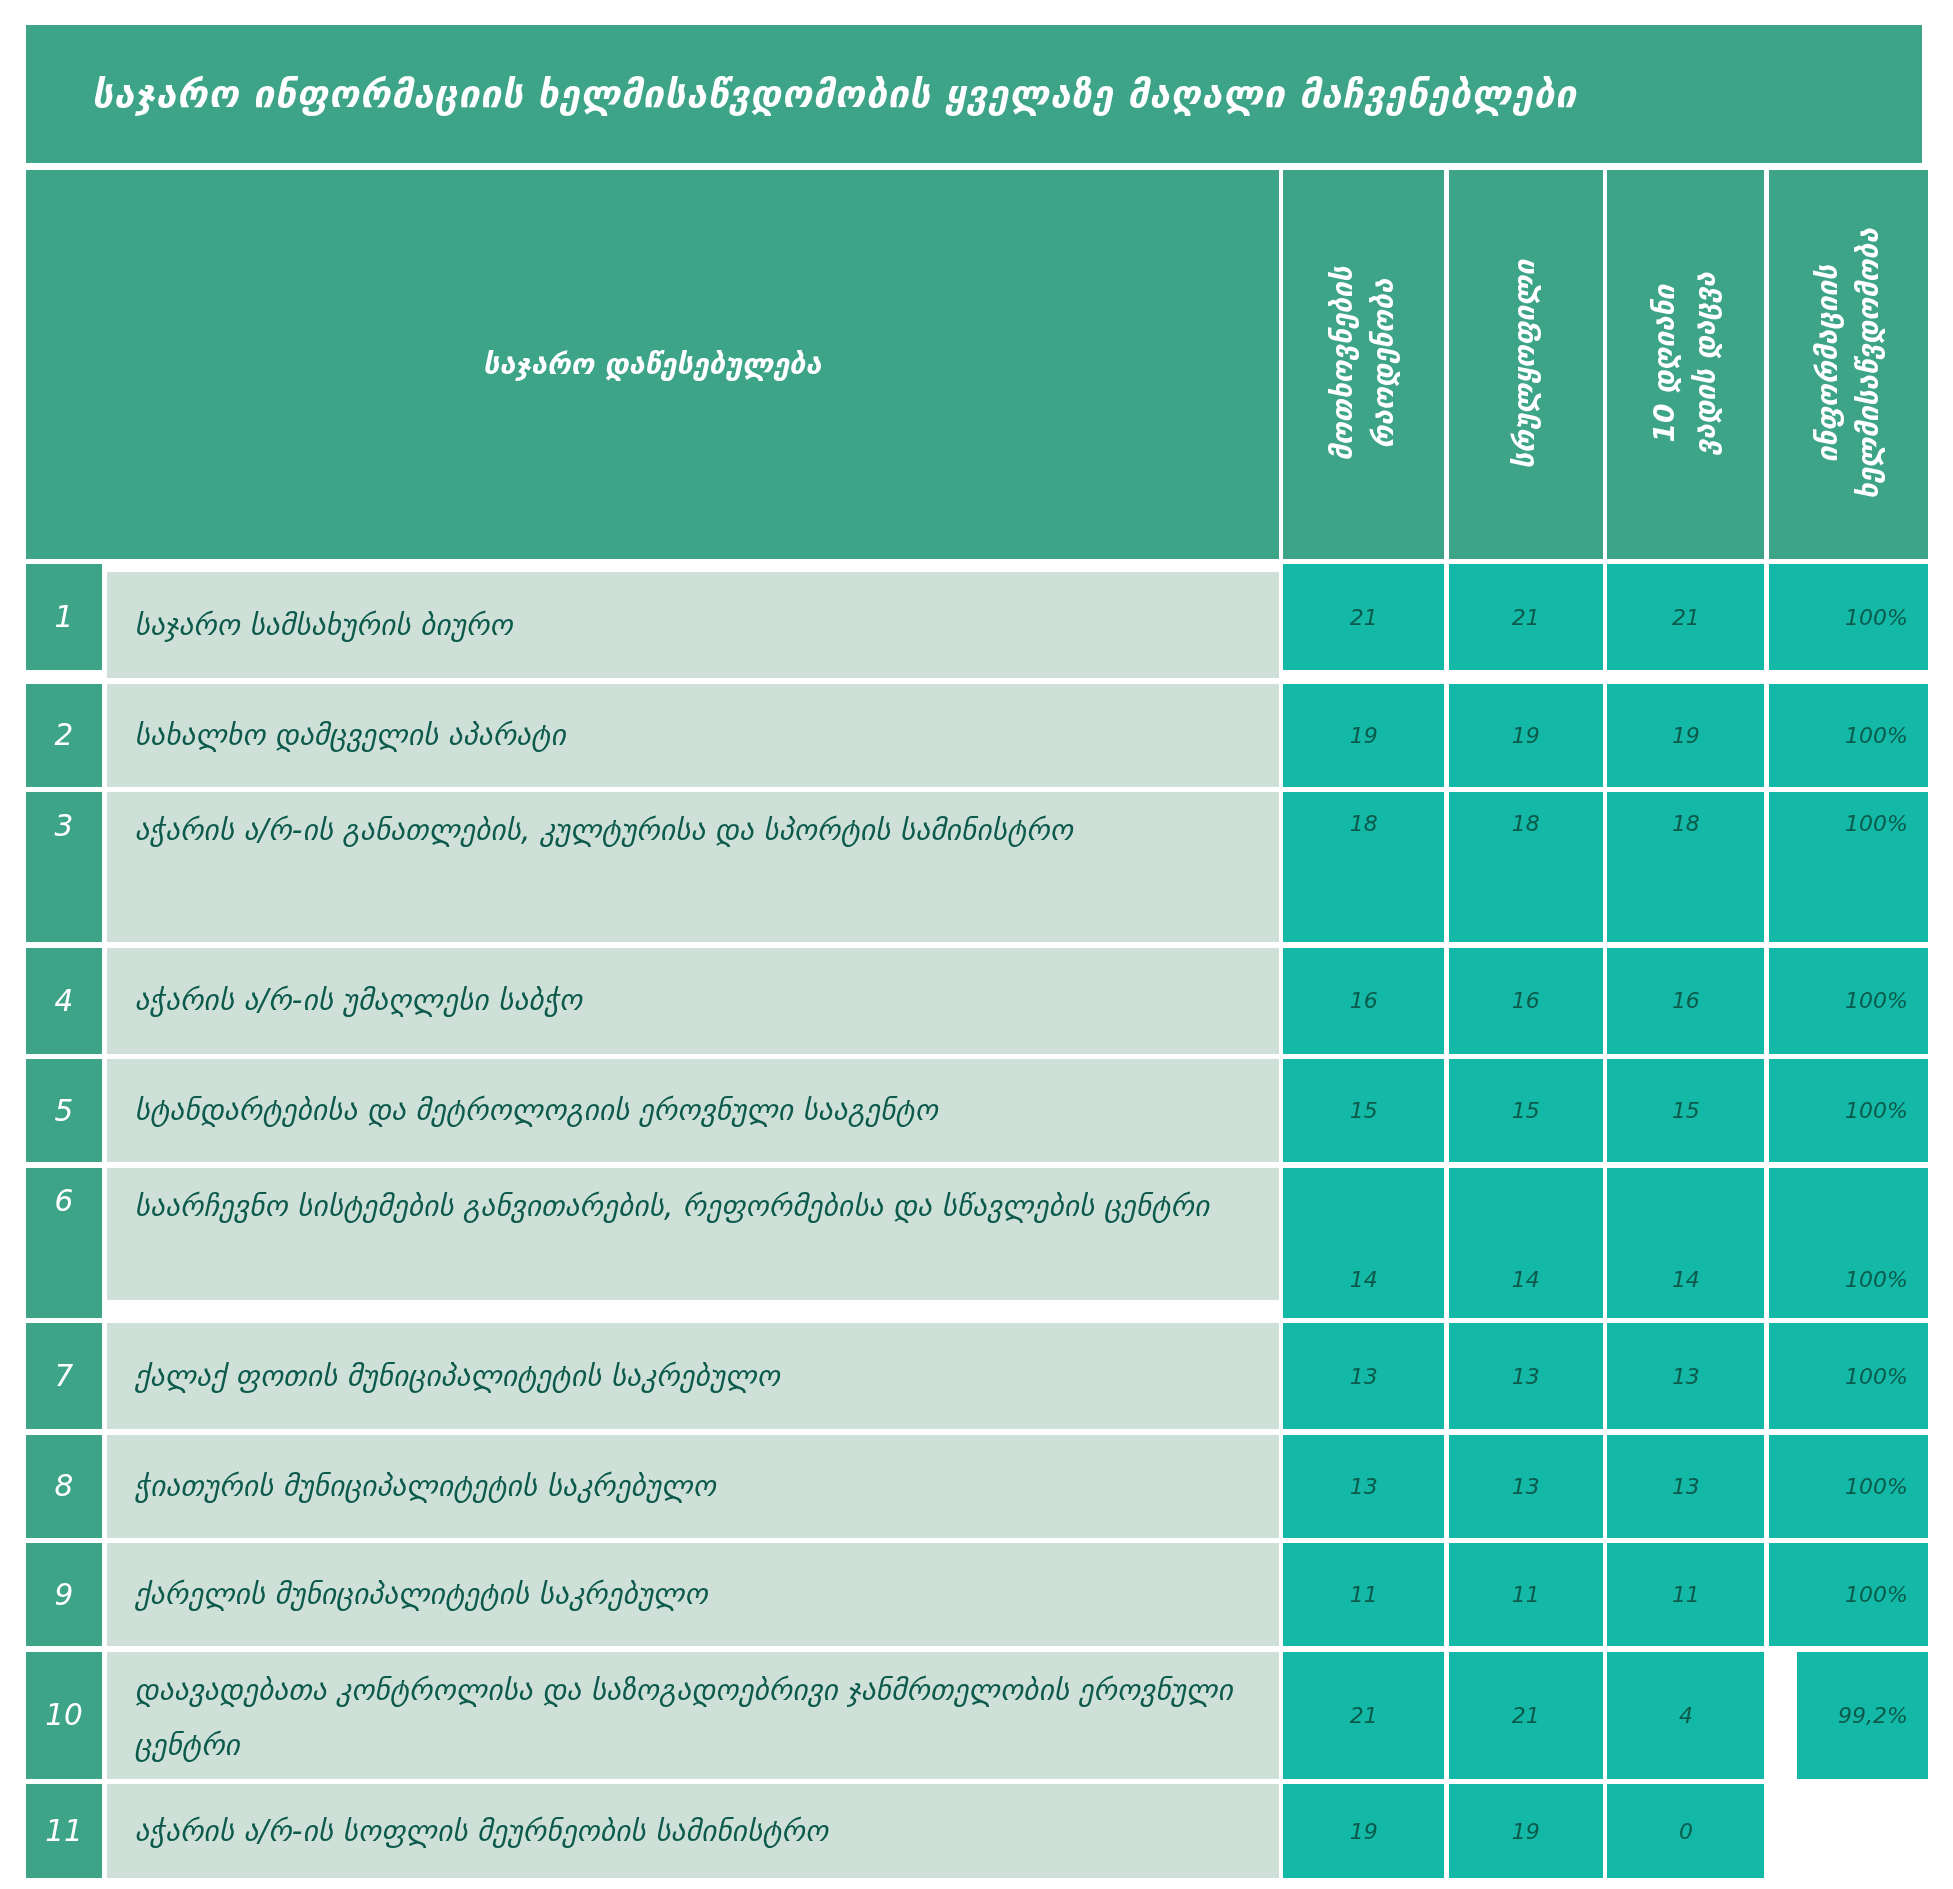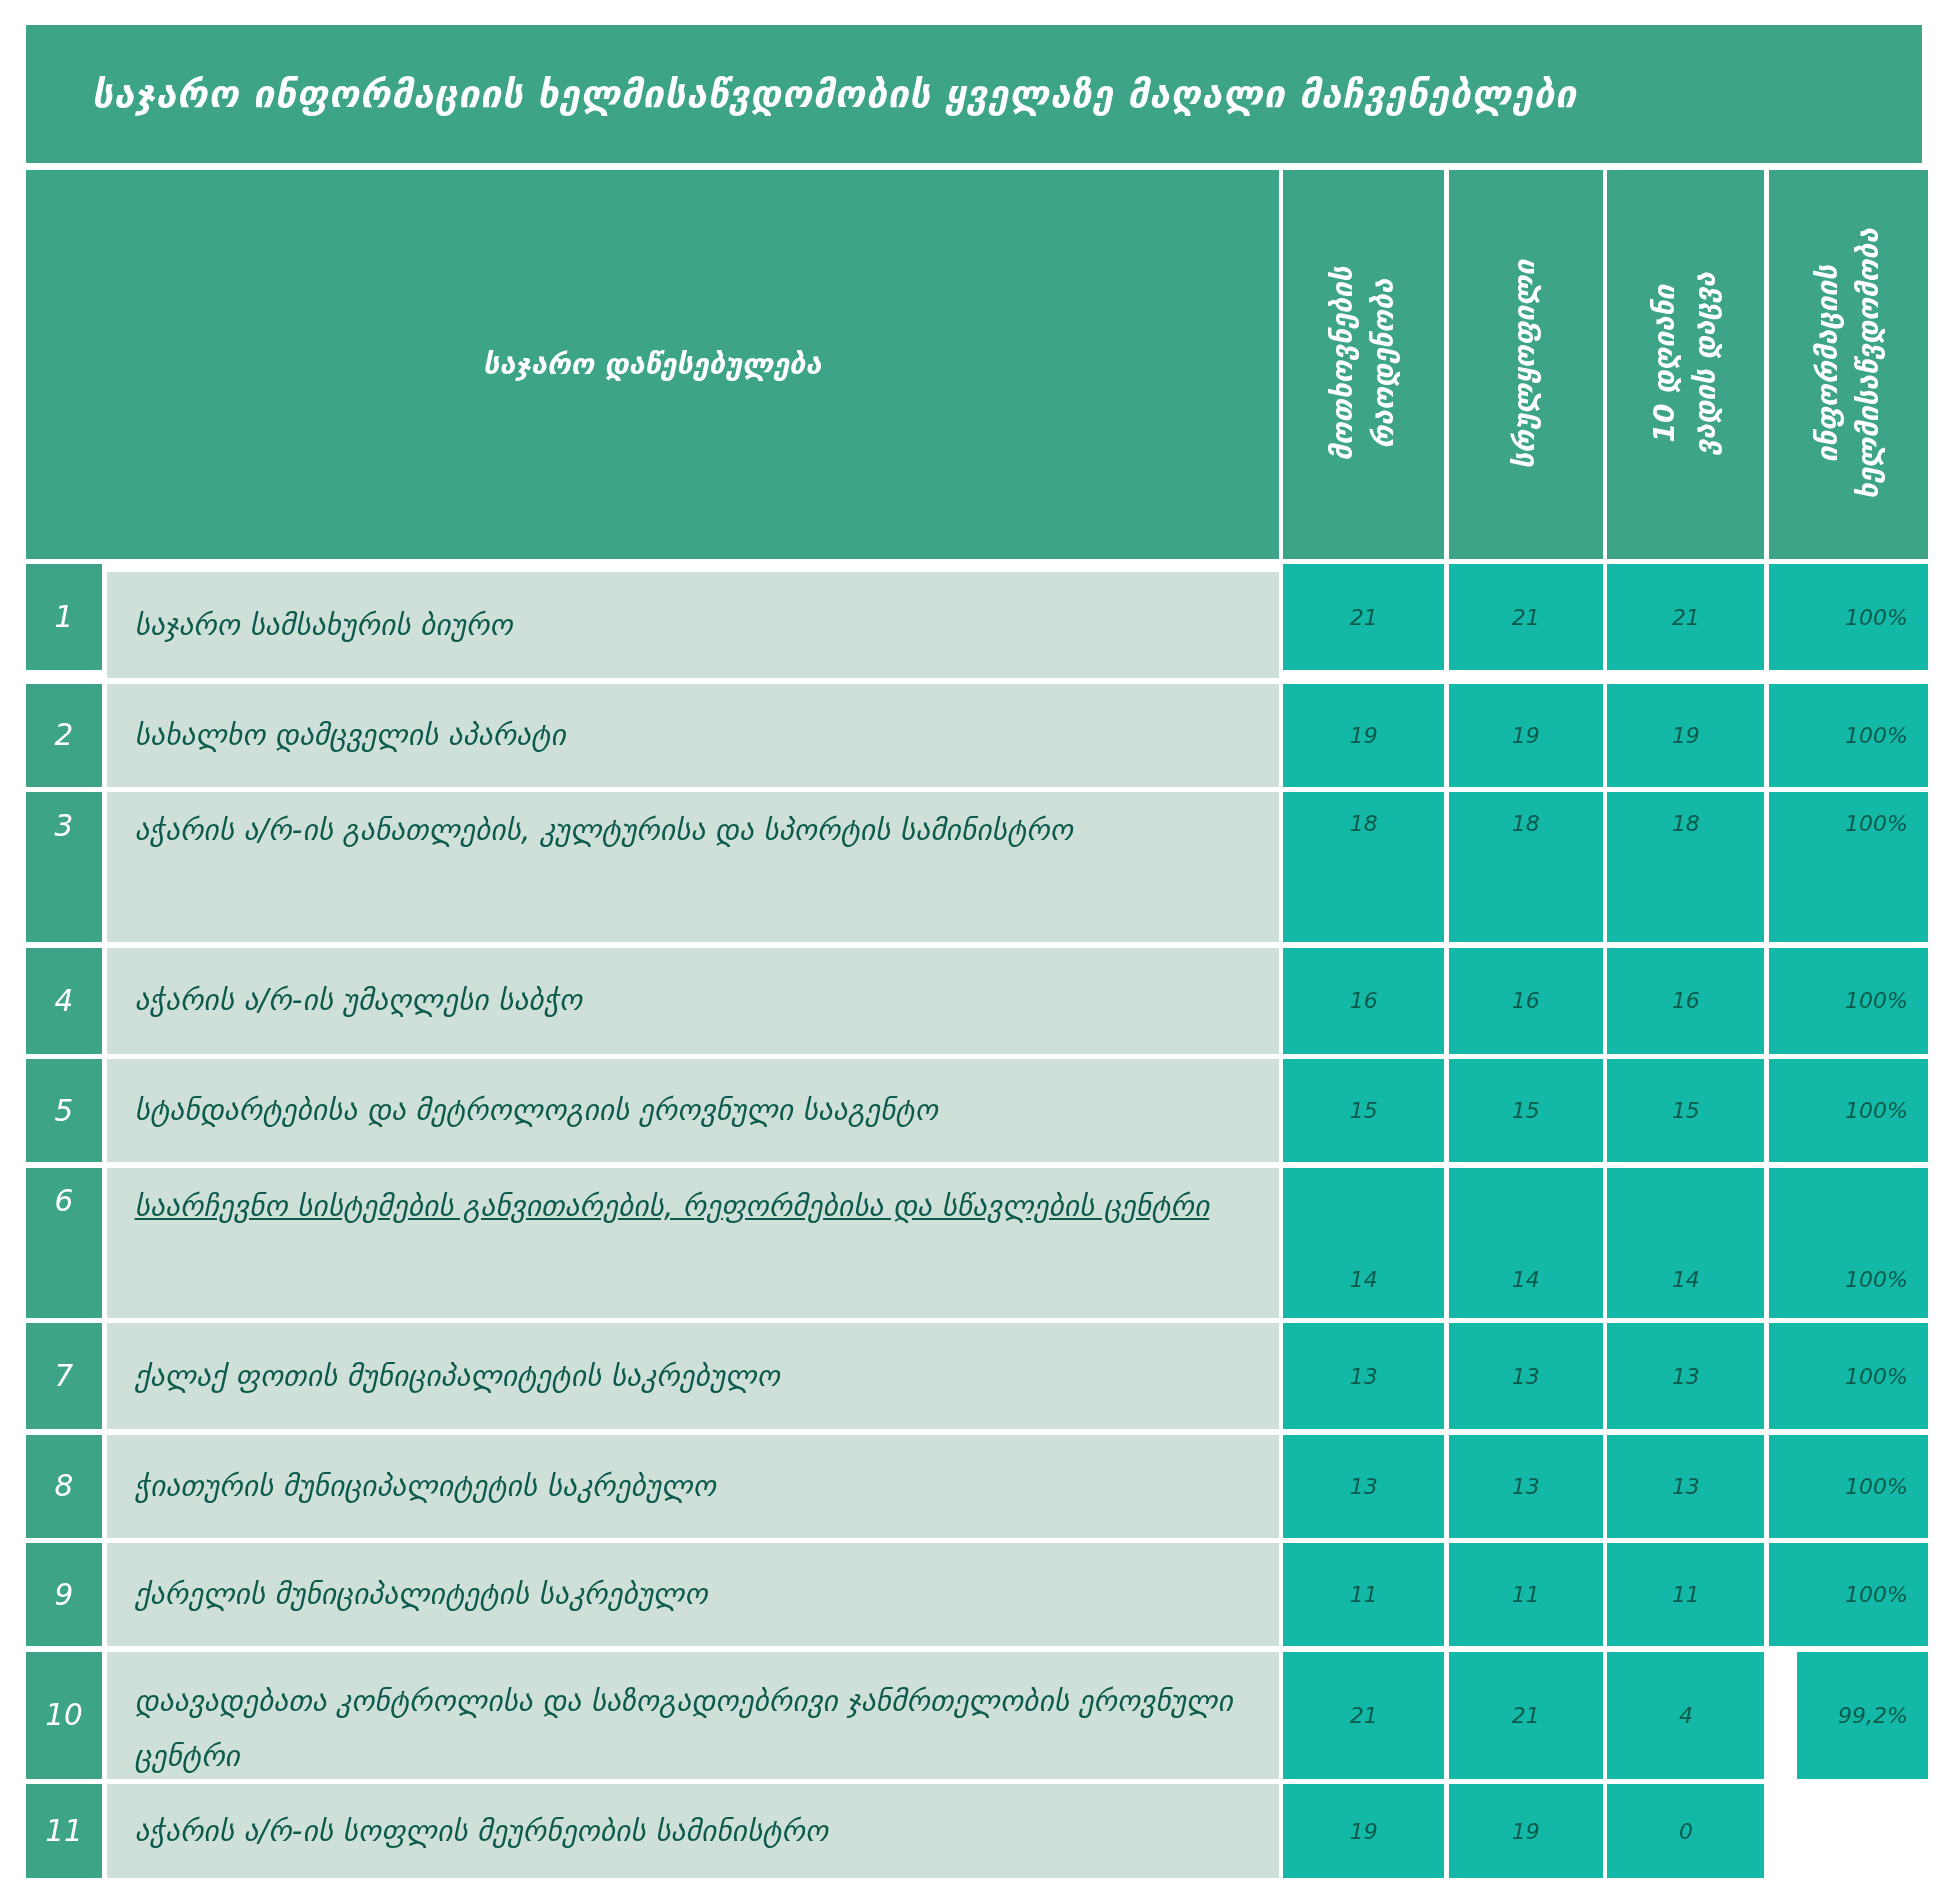--- a/index.html
+++ b/index.html
@@ -84,21 +84,21 @@
       <div class="valcell" style="height: 106px; align-items: center;">16</div>
       <div class="valcell" style="height: 106px; align-items: center;">16</div>
       <div class="valcell pct" style="height: 106px; align-items: center;">100%</div>
       <div class="numcell" style="height: 103px; align-items: center;">5</div>
       <div class="namecell" style="height: 103px; align-items: center;">სტანდარტებისა და მეტროლოგიის ეროვნული სააგენტო</div>
       <div class="valcell" style="height: 103px; align-items: center;">15</div>
       <div class="valcell" style="height: 103px; align-items: center;">15</div>
       <div class="valcell" style="height: 103px; align-items: center;">15</div>
       <div class="valcell pct" style="height: 103px; align-items: center;">100%</div>
       <div class="numcell" style="height: 150px; padding-top: 16.6px;">6</div>
-      <div class="namecell" style="height: 150px; padding-top: 11px; text-decoration: underline;">საარჩევნო სისტემების განვითარების, რეფორმებისა და სწავლების ცენტრი</div>
+      <div class="namecell" style="height: 132px; padding-top: 11px;">საარჩევნო სისტემების განვითარების, რეფორმებისა და სწავლების ცენტრი</div>
       <div class="valcell" style="height: 150px; align-items: flex-end; padding-bottom: 26px;">14</div>
       <div class="valcell" style="height: 150px; align-items: flex-end; padding-bottom: 26px;">14</div>
       <div class="valcell" style="height: 150px; align-items: flex-end; padding-bottom: 26px;">14</div>
       <div class="valcell pct" style="height: 150px; align-items: flex-end; padding-bottom: 26px;">100%</div>
       <div class="numcell" style="height: 106px; align-items: center;">7</div>
       <div class="namecell" style="height: 106px; align-items: center;">ქალაქ ფოთის მუნიციპალიტეტის საკრებულო</div>
       <div class="valcell" style="height: 106px; align-items: center;">13</div>
       <div class="valcell" style="height: 106px; align-items: center;">13</div>
       <div class="valcell" style="height: 106px; align-items: center;">13</div>
       <div class="valcell pct" style="height: 106px; align-items: center;">100%</div>
@@ -108,21 +108,21 @@
       <div class="valcell" style="height: 103px; align-items: center;">13</div>
       <div class="valcell" style="height: 103px; align-items: center;">13</div>
       <div class="valcell pct" style="height: 103px; align-items: center;">100%</div>
       <div class="numcell" style="height: 103px; align-items: center;">9</div>
       <div class="namecell" style="height: 103px; align-items: center;">ქარელის მუნიციპალიტეტის საკრებულო</div>
       <div class="valcell" style="height: 103px; align-items: center;">11</div>
       <div class="valcell" style="height: 103px; align-items: center;">11</div>
       <div class="valcell" style="height: 103px; align-items: center;">11</div>
       <div class="valcell pct" style="height: 103px; align-items: center;">100%</div>
       <div class="numcell" style="height: 127px; padding-top: 0px; align-items: center;">10</div>
-      <div class="namecell" style="height: 127px; padding-top: 22px;">დაავადებათა კონტროლისა და საზოგადოებრივი ჯანმრთელობის ეროვნული ცენტრი</div>
+      <div class="namecell" style="height: 127px; padding-top: 11px;">დაავადებათა კონტროლისა და საზოგადოებრივი ჯანმრთელობის ეროვნული ცენტრი</div>
       <div class="valcell" style="height: 127px; align-items: center;">21</div>
       <div class="valcell" style="height: 127px; align-items: center;">21</div>
       <div class="valcell" style="height: 127px; align-items: center;">4</div>
       <div class="valcell pct" style="height: 127px; align-items: center; margin-left: 28px;">99,2%</div>
       <div class="numcell" style="height: 94px; align-items: center;">11</div>
       <div class="namecell" style="height: 94px; align-items: center;">აჭარის ა/რ-ის სოფლის მეურნეობის სამინისტრო</div>
       <div class="valcell" style="height: 94px; align-items: center;">19</div>
       <div class="valcell" style="height: 94px; align-items: center;">19</div>
       <div class="valcell" style="height: 94px; align-items: center;">0</div>
     </div>

